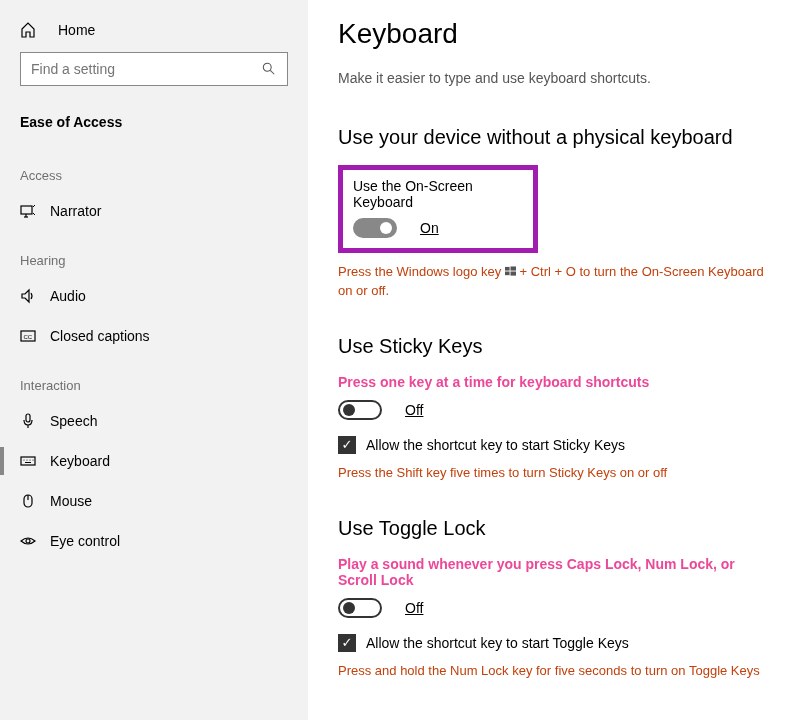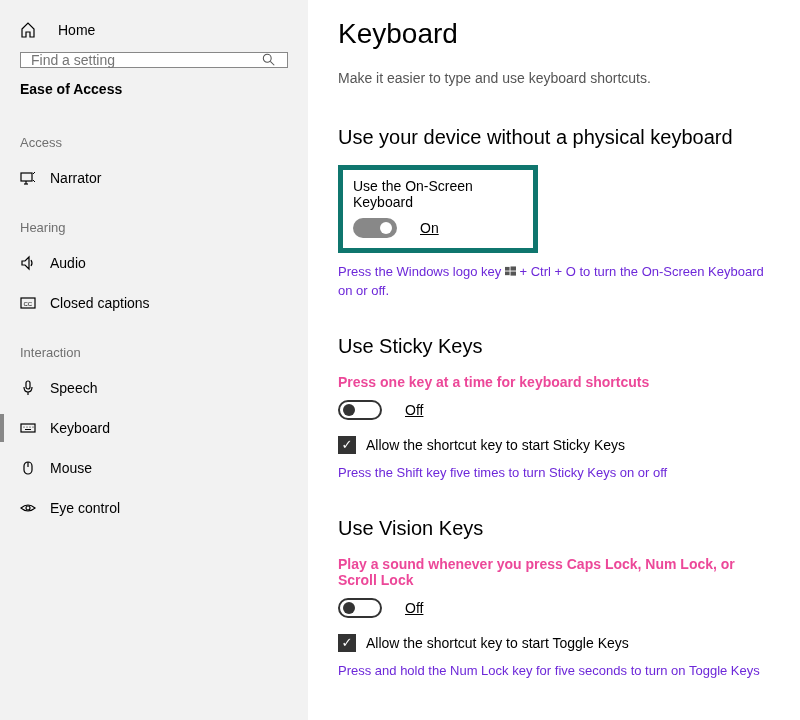--- a/index.html
+++ b/index.html
@@ -1,39 +1,39 @@
 <!DOCTYPE html>
 <html><head>
 <meta charset="utf-8">
 <style>
   * { box-sizing: border-box; margin: 0; padding: 0; font-family: "Segoe UI", Arial, sans-serif; }
   body { width: 800px; height: 720px; overflow: hidden; background: #fff; color: #000; }
   .app { display: flex; width: 100%; height: 100%; }
   .sidebar { width: 308px; height: 100%; background: #f2f2f2; padding: 18px 0 0 0; }
   .sidebar-inner { padding: 0 20px; }
   .home-row { display: flex; align-items: center; gap: 22px; font-size: 14px; padding: 4px 0 14px 0; cursor: pointer; }
-  .search-box { display: flex; align-items: center; border: 1px solid #888; background: #fff; height: 16px; padding: 0 10px; margin-bottom: 13px; }
+  .search-box { display: flex; align-items: center; border: 1px solid #888; background: #fff; height: 34px; padding: 0 10px; margin-bottom: 28px; }
   .search-box input { border: none; outline: none; width: 100%; font-size: 14px; background: transparent; }
   .section-title { font-weight: 600; font-size: 14px; padding: 0 0 16px 0; }
   .group-label { color: #707070; font-size: 13px; padding: 22px 0 8px 0; }
   .nav-item { display: flex; align-items: flex-end; gap: 14px; font-size: 14px; padding: 12px 0; cursor: pointer; position: relative; }
   .nav-item.active::before { content: ""; position: absolute; left: -20px; top: 6px; bottom: 6px; width: 4px; background: #888; }
   .icon { width: 16px; height: 16px; display: inline-flex; align-items: center; justify-content: center; }
   .main { flex: 1; padding: 18px 30px 30px 30px; overflow-y: auto; }
   .page-title { font-size: 28px; font-weight: 350; margin-bottom: 20px; }
   .page-sub { font-size: 14px; color: #555; margin-bottom: 40px; }
   .section-head { font-size: 20px; font-weight: 400; margin-bottom: 16px; margin-top: 34px; }
-  .opt-box { border: 5px solid #0f766e; padding: 8px 10px 10px 10px; width: 200px; }
+  .opt-box { border: 5px solid #a21caf; padding: 8px 10px 10px 10px; width: 200px; }
   .opt-label { font-size: 14px; margin-bottom: 8px; }
   .toggle-row { display: flex; align-items: center; gap: 23px; font-size: 14px; text-decoration: underline; }
   .toggle { width: 44px; height: 20px; border-radius: 10px; background: #888; position: relative; cursor: pointer; }
   .toggle.off { background: #fff; border: 2px solid #333; }
   .toggle .knob { width: 12px; height: 12px; border-radius: 50%; background: #fff; position: absolute; top: 4px; right: 5px; }
   .toggle.off .knob { background: #333; left: 3px; top: 2px; right: auto; }
-  .hint { font-size: 13px; color: #6d28d9; margin-top: 10px; line-height: 1.45; }
+  .hint { font-size: 13px; color: #c2410c; margin-top: 10px; line-height: 1.45; }
   .desc { font-size: 14px; color: #ec4899; margin-bottom: 10px; font-weight: bold; }
   .check-row { display: flex; align-items: center; gap: 10px; font-size: 14px; margin-top: 16px; }
   .checkbox { width: 18px; height: 18px; background: #333; color: #fff; display: flex; align-items: center; justify-content: center; font-size: 13px; cursor: pointer; }
   .main { position: relative; }
   .content-area { position: relative; }
 </style>
 </head>
 <body>
 
 <div class="app">
@@ -166,21 +166,21 @@
           <div class="knob"></div>
         </div>
       <span>Off</span>
     </div>
     <div class="check-row">
       <div class="checkbox">✓</div>
       <span>Allow the shortcut key to start Sticky Keys</span>
     </div>
     <div class="hint">Press the Shift key five times to turn Sticky Keys on or off</div>
 
-    <div class="section-head">Use Vision Keys</div>
+    <div class="section-head">Use Toggle Lock</div>
     <div class="desc">Play a sound whenever you press Caps Lock, Num Lock, or Scroll Lock</div>
     <div class="toggle-row">
       <div class="toggle off">
           <div class="knob"></div>
         </div>
       <span>Off</span>
     </div>
     <div class="check-row">
       <div class="checkbox">✓</div>
       <span>Allow the shortcut key to start Toggle Keys</span>

